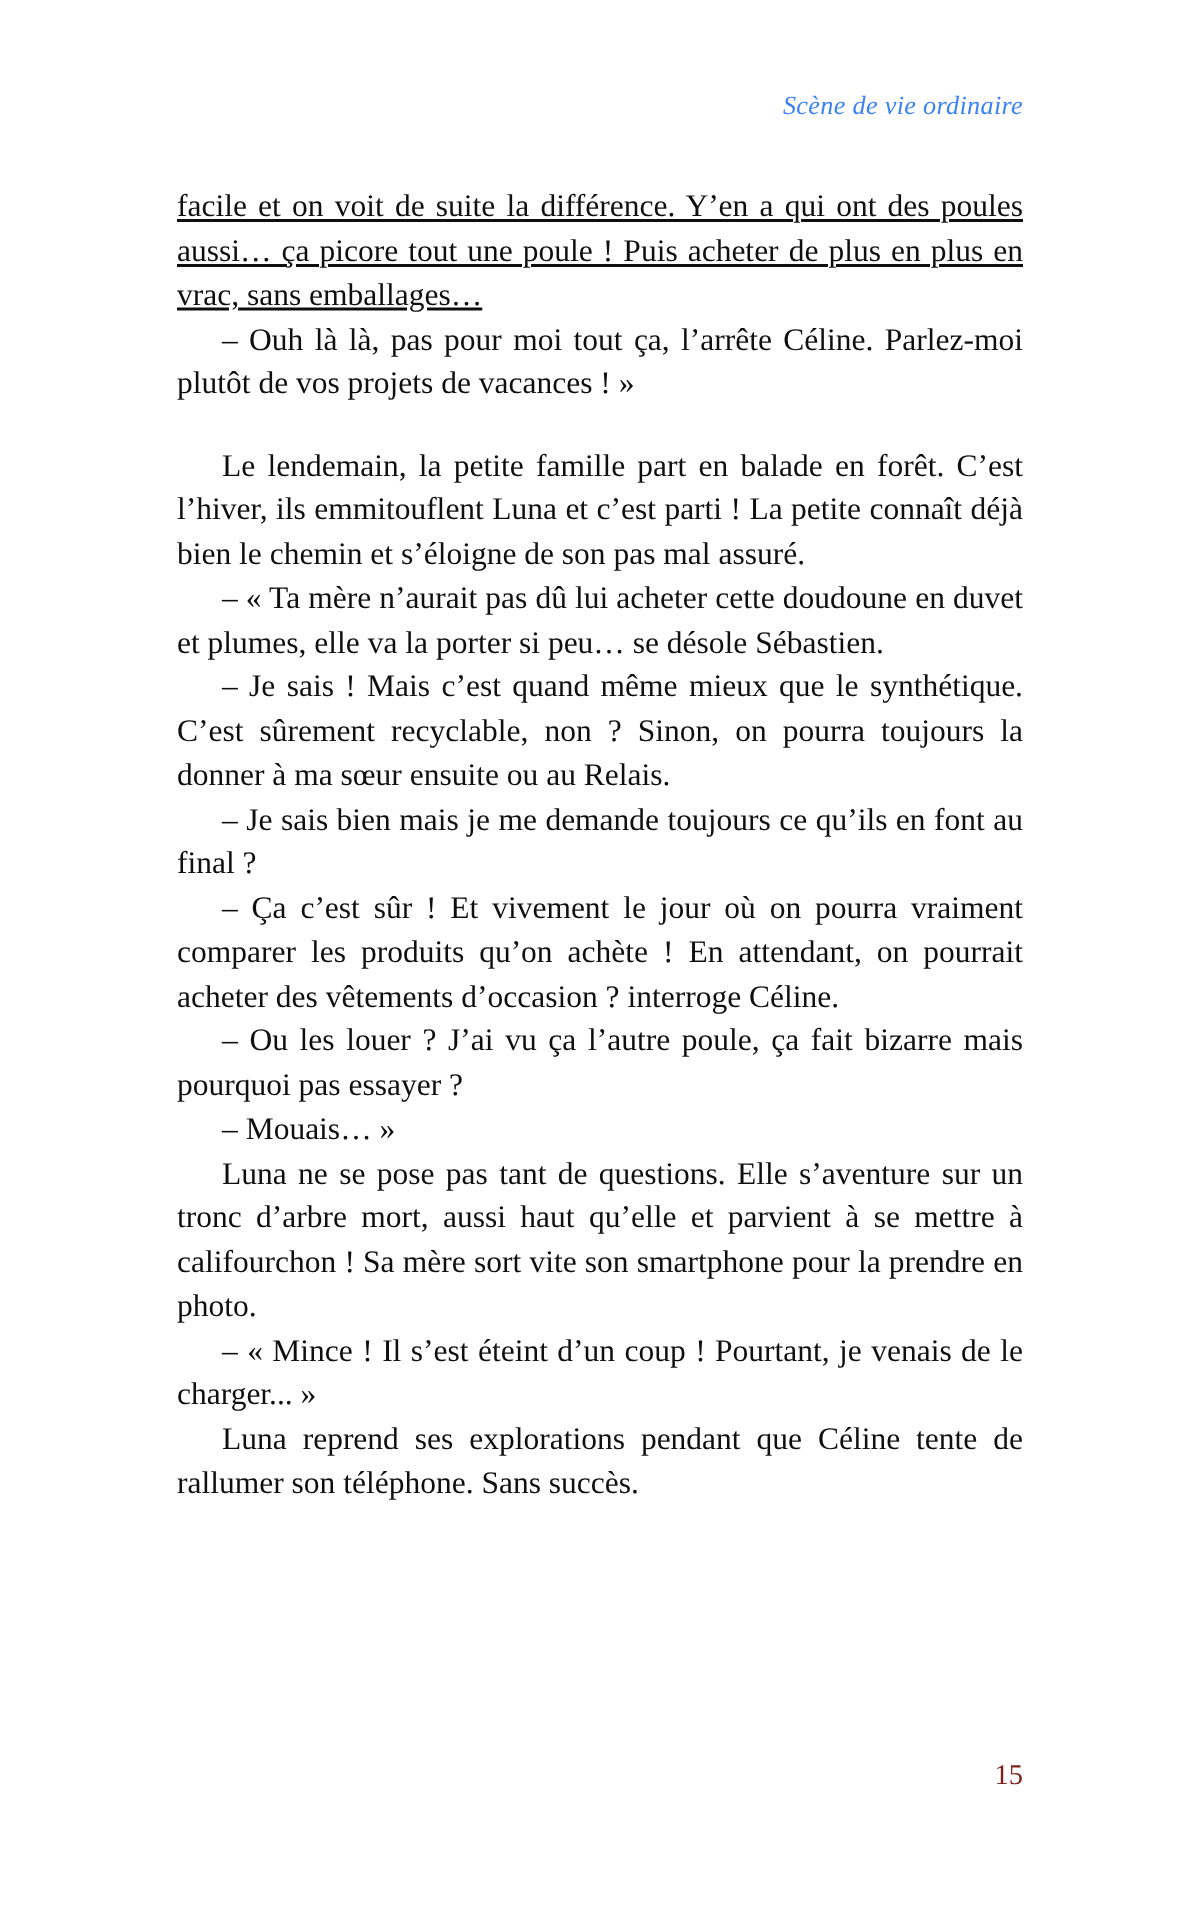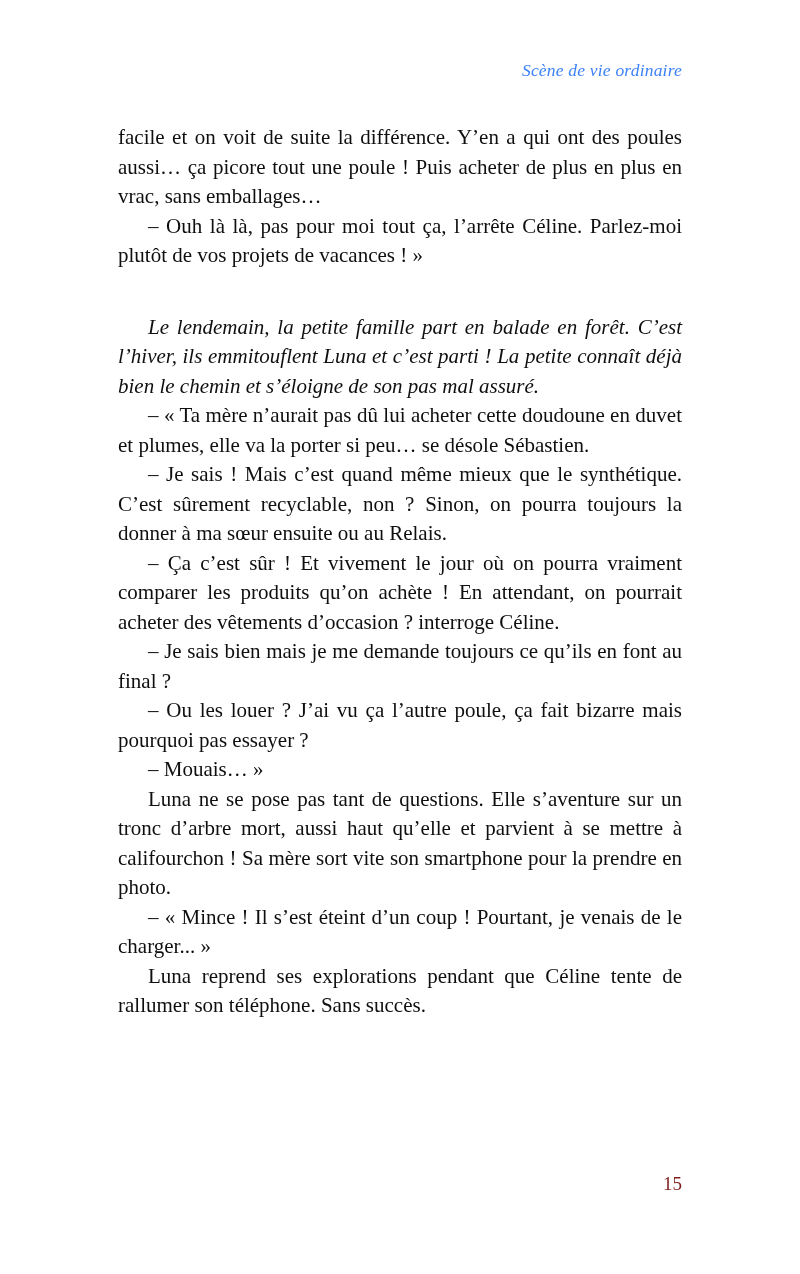--- a/index.html
+++ b/index.html
@@ -37,24 +37,24 @@
     text-align: justify;
     color: #0f0f0f;
   }
   .text-block p {
     margin: 0;
     padding: 0;
     text-indent: 30px;
   }
   .text-block p.no-indent {
     text-indent: 0;
+    text-decoration: underline;
   }
   .text-block p.gap-before {
-    margin-top: 42px;
-    font-style: italic;
+    margin-top: 25px;
   }
   .page-number {
     position: absolute;
     top: 1173px;
     left: 118px;
     width: 564px;
     text-align: right;
     font-size: 19px;
     color: #7f1d1d;
   }
@@ -65,22 +65,22 @@
 <div class="page">
 
   <div class="running-header">Scène de vie ordinaire</div>
 
   <div class="text-block">
     <p class="no-indent">facile et on voit de suite la différence. Y’en a qui ont des poules aussi… ça picore tout une poule ! Puis acheter de plus en plus en vrac, sans emballages…</p>
     <p>– Ouh là là, pas pour moi tout ça, l’arrête Céline. Parlez-moi plutôt de vos projets de vacances ! »</p>
     <p class="gap-before">Le lendemain, la petite famille part en balade en forêt. C’est l’hiver, ils emmitouflent Luna et c’est parti ! La petite connaît déjà bien le chemin et s’éloigne de son pas mal assuré.</p>
     <p>– « Ta mère n’aurait pas dû lui acheter cette doudoune en duvet et plumes, elle va la porter si peu… se désole Sébastien.</p>
     <p>– Je sais ! Mais c’est quand même mieux que le synthétique. C’est sûrement recyclable, non ? Sinon, on pourra toujours la donner à ma sœur ensuite ou au Relais.</p>
+    <p>– Je sais bien mais je me demande toujours ce qu’ils en font au final ?</p>
     <p>– Ça c’est sûr ! Et vivement le jour où on pourra vraiment comparer les produits qu’on achète ! En attendant, on pourrait acheter des vêtements d’occasion ? interroge Céline.</p>
-    <p>– Je sais bien mais je me demande toujours ce qu’ils en font au final ?</p>
     <p>– Ou les louer ? J’ai vu ça l’autre poule, ça fait bizarre mais pourquoi pas essayer ?</p>
     <p>– Mouais… »</p>
     <p>Luna ne se pose pas tant de questions. Elle s’aventure sur un tronc d’arbre mort, aussi haut qu’elle et parvient à se mettre à califourchon ! Sa mère sort vite son smartphone pour la prendre en photo.</p>
     <p>– « Mince ! Il s’est éteint d’un coup ! Pourtant, je venais de le charger... »</p>
     <p>Luna reprend ses explorations pendant que Céline tente de rallumer son téléphone. Sans succès.</p>
   </div>
 
   <div class="page-number">15</div>
 
 </div>

